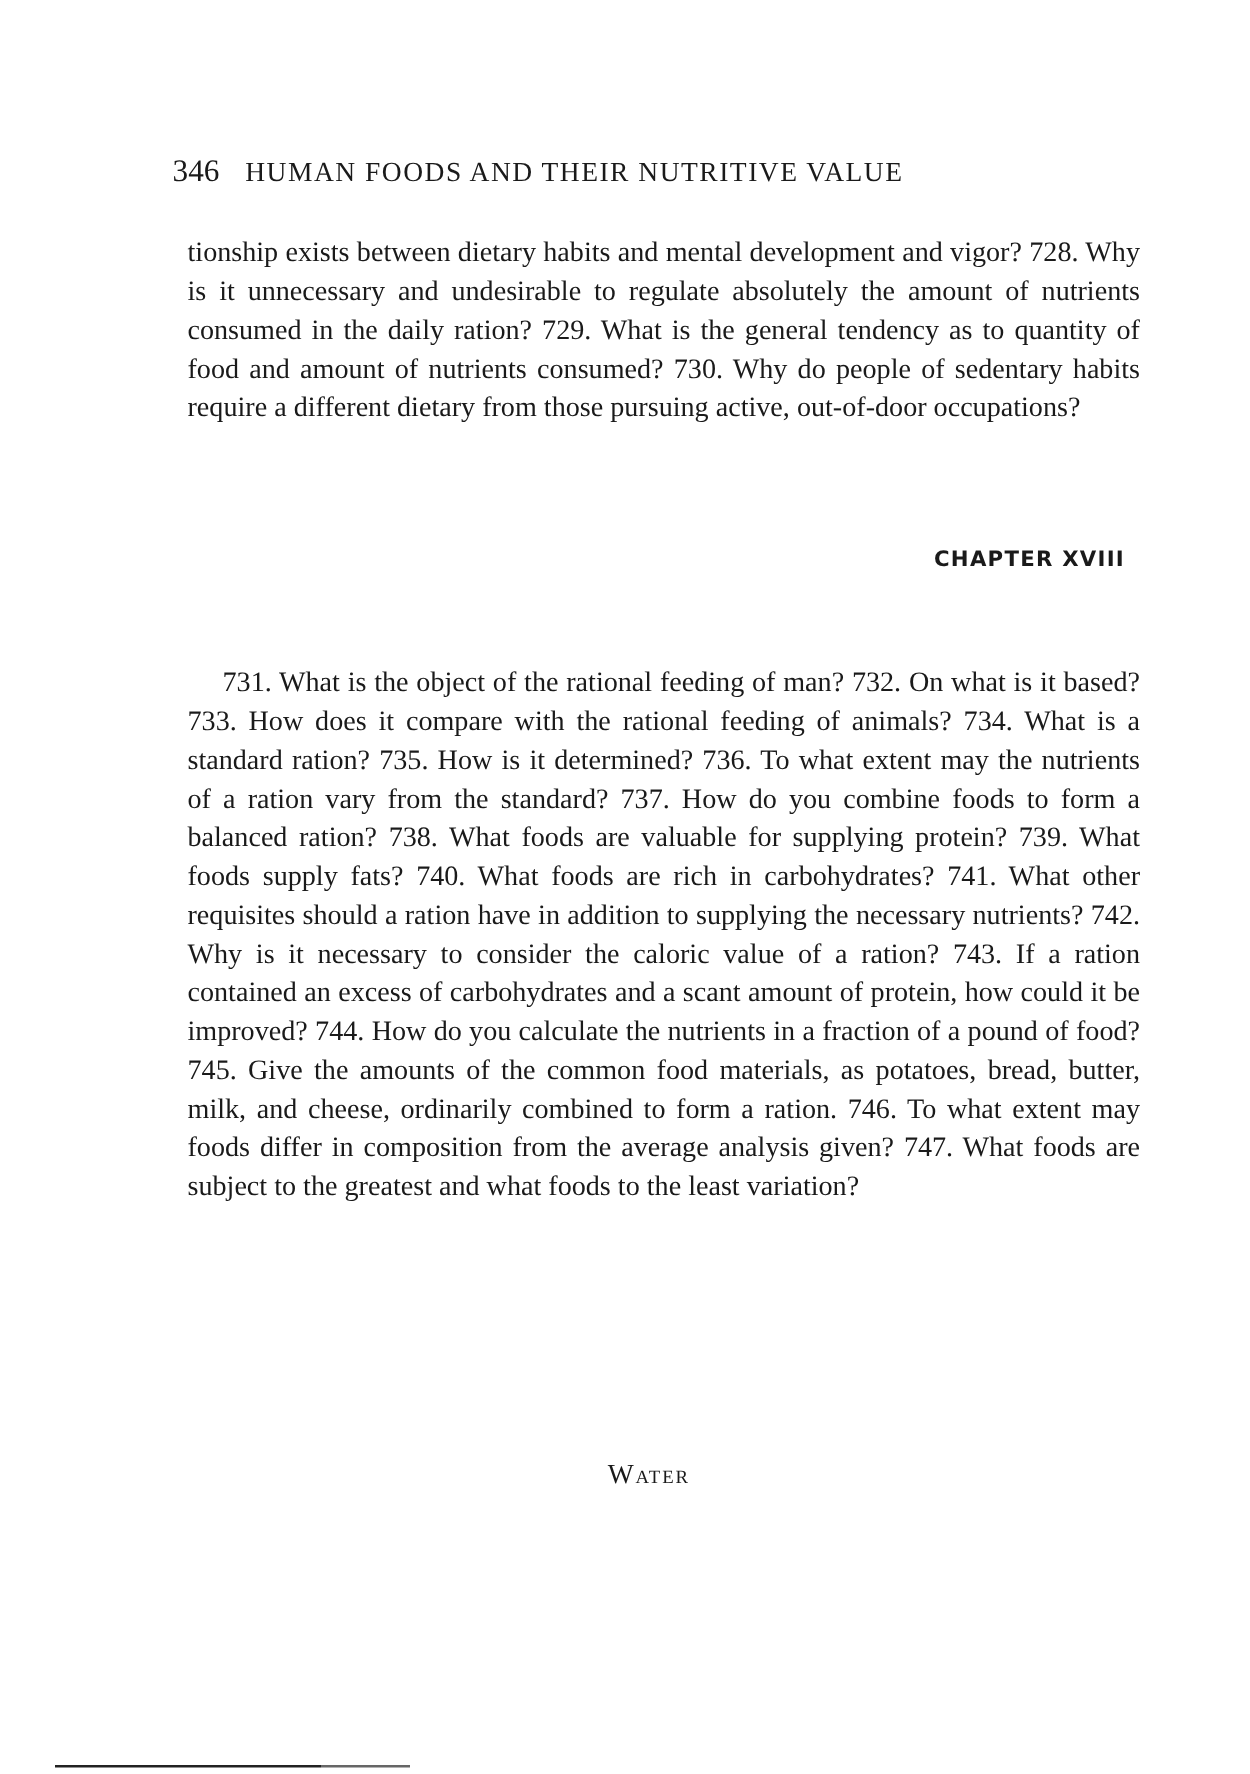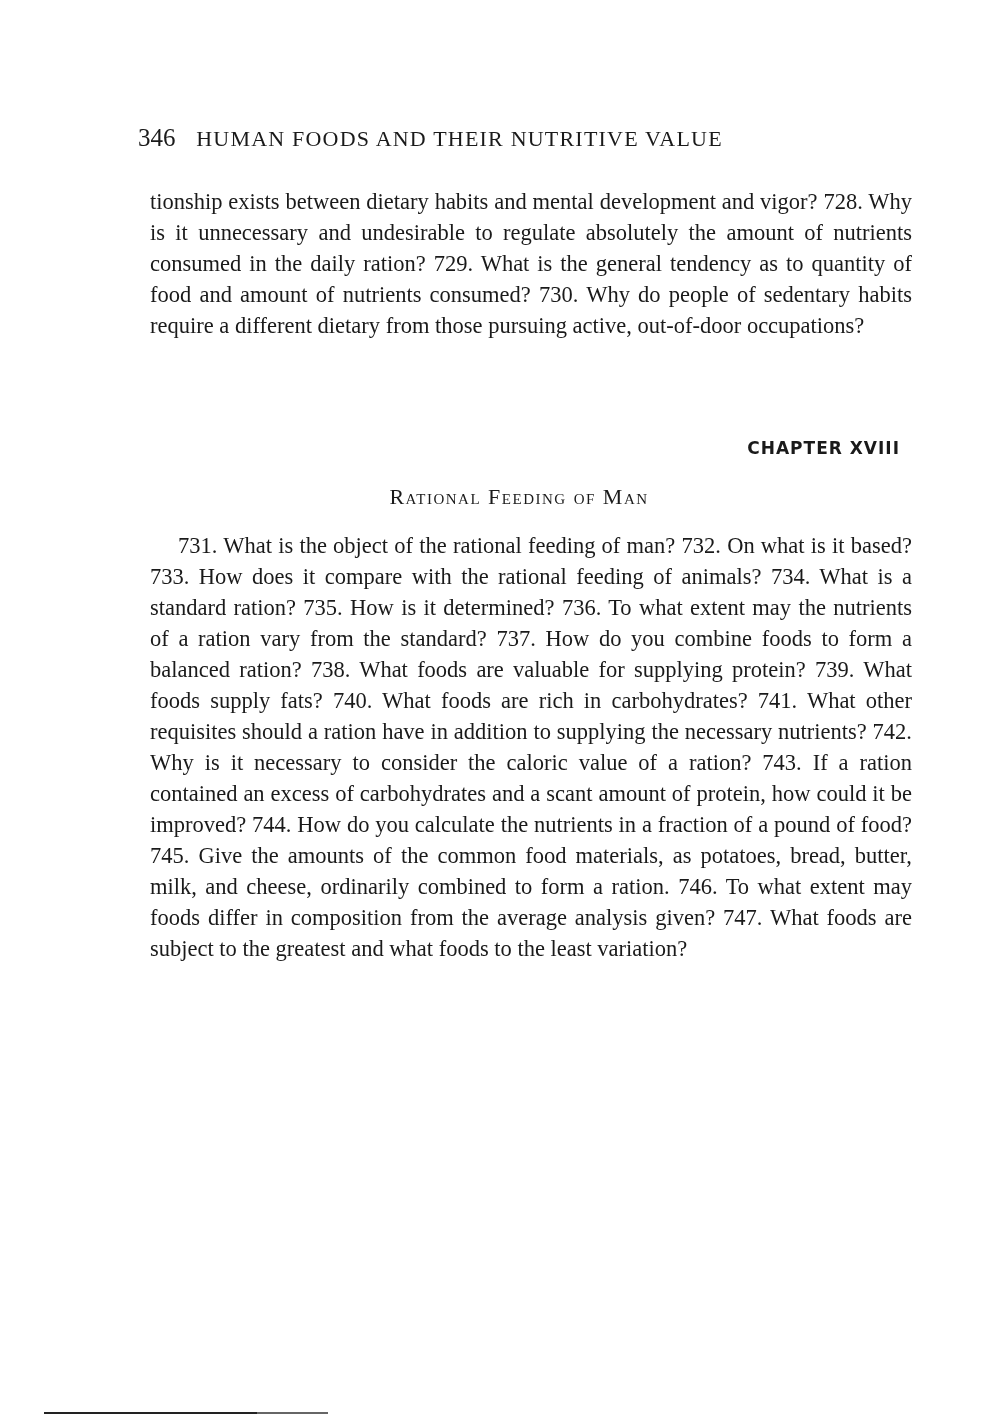--- a/index.html
+++ b/index.html
@@ -82,20 +82,20 @@
 <div class="page">
 
   <div class="running-head">
     <span class="page-num">346</span>
     <span>HUMAN FOODS AND THEIR NUTRITIVE VALUE</span>
   </div>
 
   <div class="text-block" style="top:186px;">tionship exists between dietary habits and mental development and vigor? 728. Why is it unnecessary and undesirable to regulate absolutely the amount of nutrients consumed in the daily ration? 729. What is the general tendency as to quantity of food and amount of nutrients consumed? 730. Why do people of sedentary habits require a different dietary from those pursuing active, out-of-door occupations?</div>
 
   <div class="chapter-heading" style="top:438px;">CHAPTER XVIII</div>
-  <div class="chapter-title" style="top:484px;">Rational Feeding of Man</div>
 
   <div class="text-block para-indent" style="top:530px;">731. What is the object of the rational feeding of man? 732. On what is it based? 733. How does it compare with the rational feed­ing of animals? 734. What is a standard ration? 735. How is it determined? 736. To what extent may the nutrients of a ration vary from the standard? 737. How do you combine foods to form a balanced ration? 738. What foods are valuable for supplying protein? 739. What foods supply fats? 740. What foods are rich in carbohydrates? 741. What other requisites should a ration have in addition to supplying the necessary nutrients? 742. Why is it necessary to consider the caloric value of a ration? 743. If a ration contained an excess of carbohydrates and a scant amount of protein, how could it be improved? 744. How do you calculate the nutrients in a fraction of a pound of food? 745. Give the amounts of the common food materials, as potatoes, bread, butter, milk, and cheese, ordinarily combined to form a ration. 746. To what extent may foods differ in composition from the average analysis given? 747. What foods are subject to the greatest and what foods to the least variation?</div>
 
+  <div class="chapter-title" style="top:1166px;">Water</div>
 
 
   <div class="footer-rule"></div>
 </div>
 
 </body></html>

